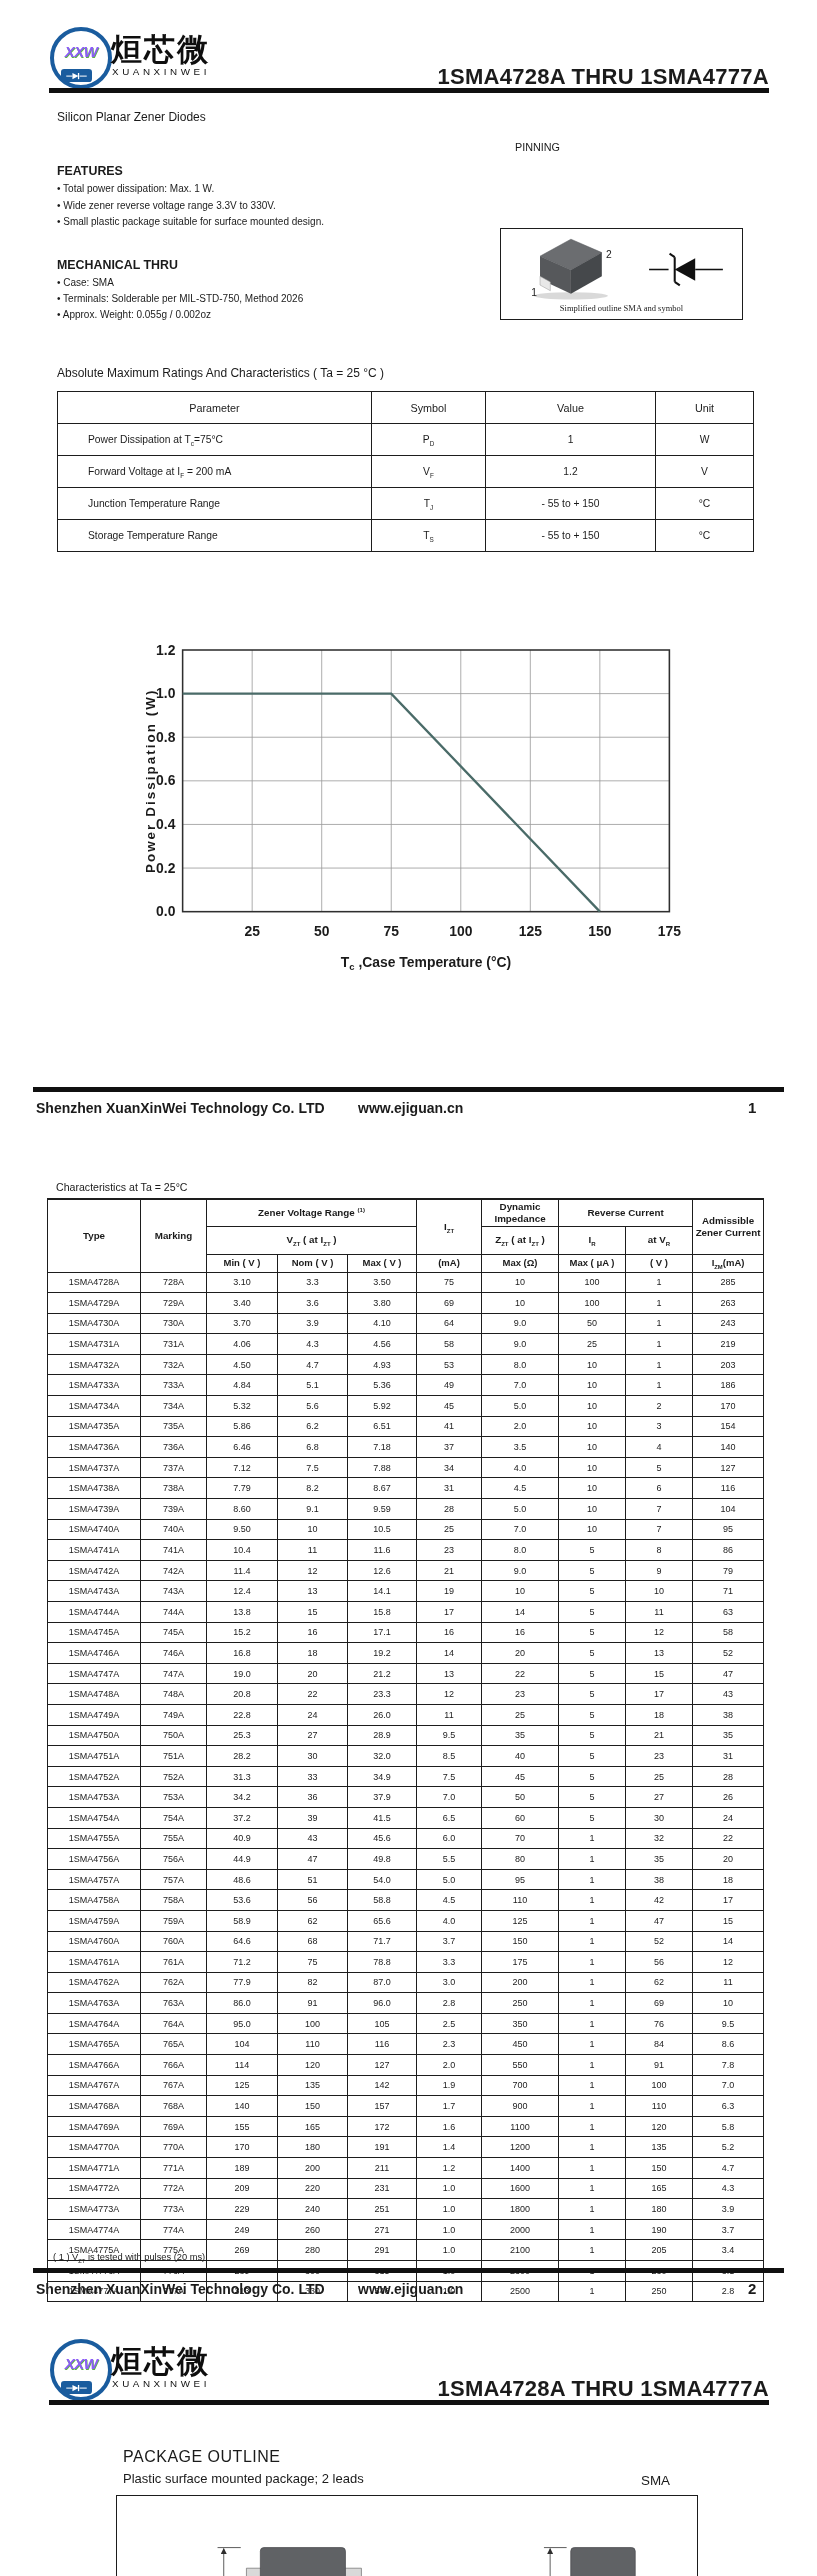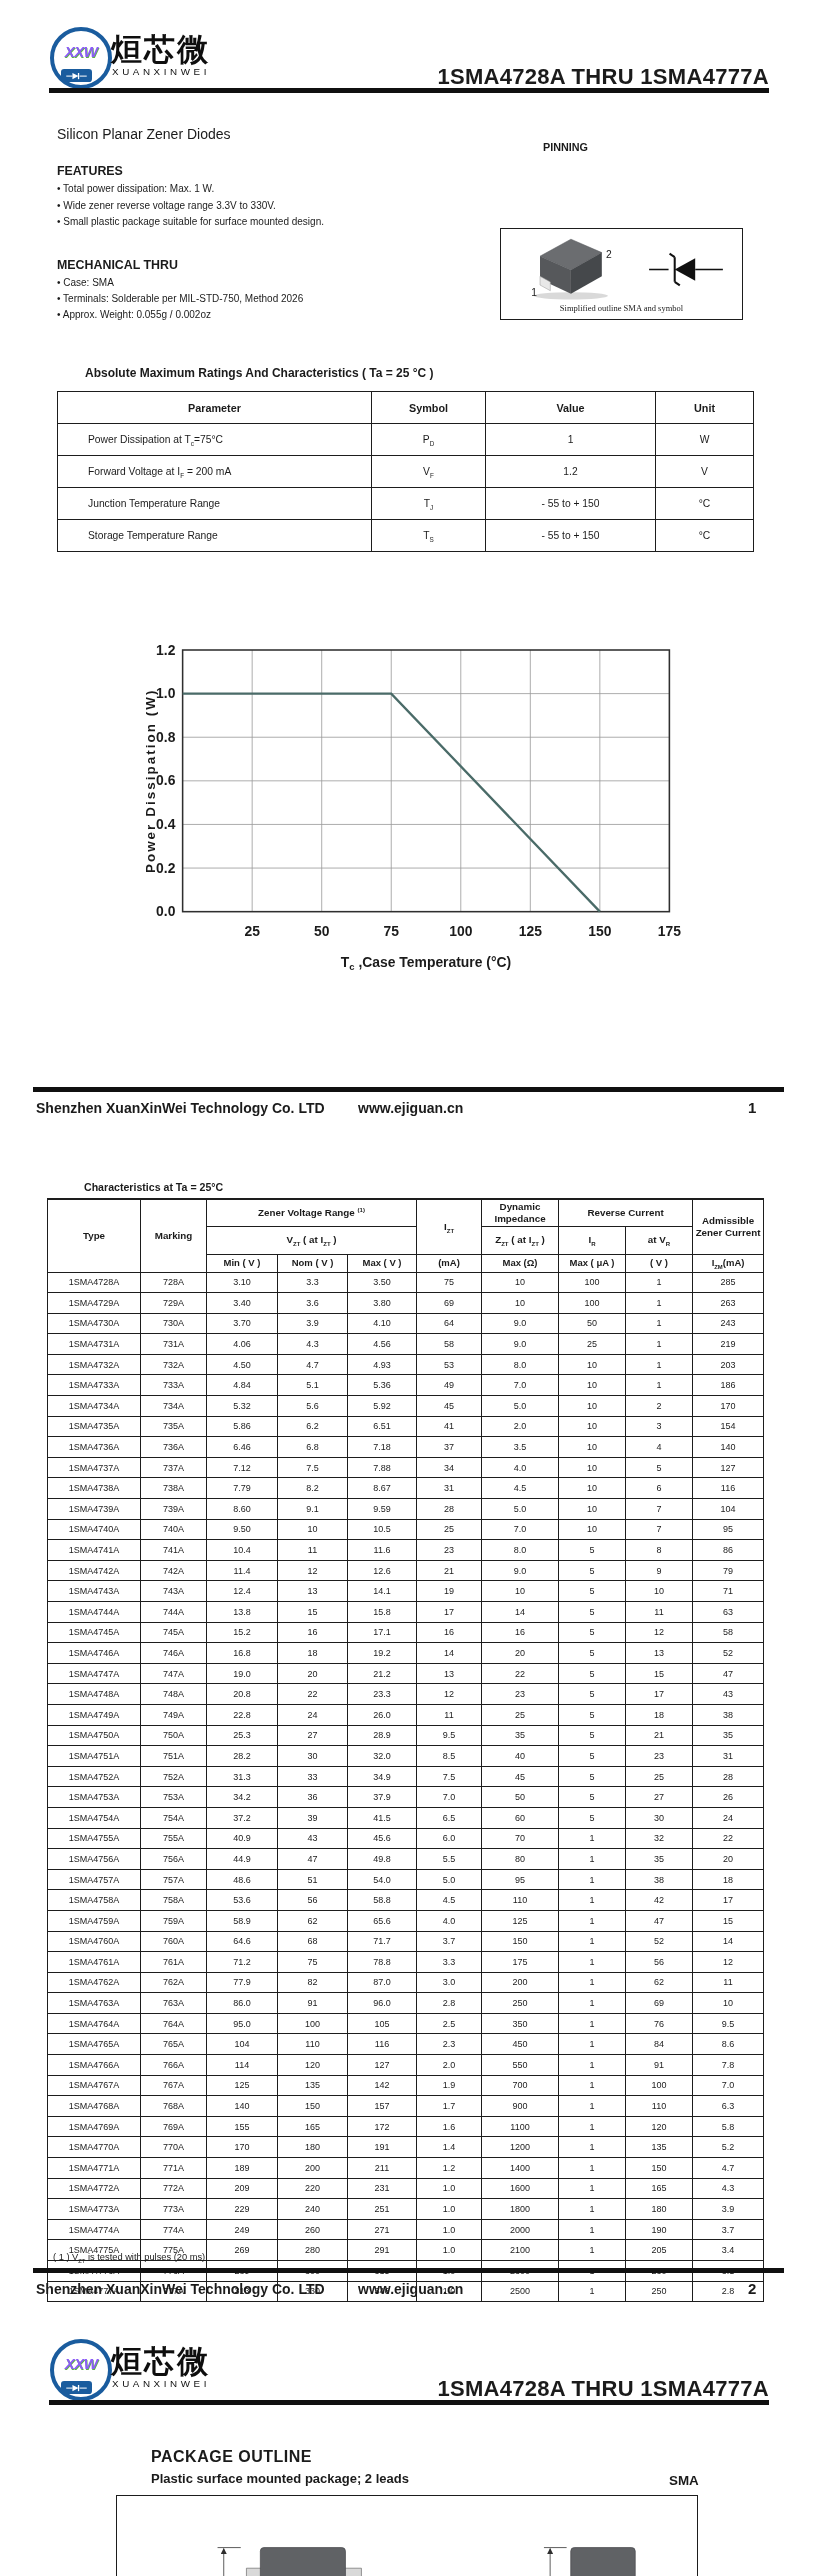--- a/index.html
+++ b/index.html
@@ -1,19 +1,19 @@
 <!DOCTYPE html>
 <html style="font-size:8.2px"><head>
 <meta charset="utf-8">
 <style>
   html,body{margin:0;padding:0;background:#e9e9e9;}
   .canvas{position:relative;width:818px;height:3470px;background:#ffffff;
     font-family:"Liberation Sans",sans-serif;color:#1b1b1b;overflow:hidden;margin:0 auto;}
   .abs{position:absolute;}
-  .b{font-weight:bold;margin-left:28px;}
+  .b{font-weight:normal;}
   svg{font-family:"Liberation Sans",sans-serif;}
   sub{font-size:62%;line-height:0;}
   sup{font-size:62%;line-height:0;}
 
   
   .hdr{left:49px;width:720px;height:68px;}
   .logo-circle{left:1px;top:0;width:54px;height:54px;border:4.1px solid #1a5c9e;border-radius:50%;
     background:#fff;display:flex;align-items:flex-start;justify-content:center;}
   .monogram{font-style:italic;font-weight:bold;font-size:15px;color:#8b5cf6;letter-spacing:-0.5px;margin-top:12.4px;
     text-shadow:0.5px 0.5px 0 #5cb244;}
@@ -29,21 +29,21 @@
   table{border-collapse:collapse;table-layout:fixed;}
   .tbl{border:1.5px solid #1d1d1d;background:#fff;}
   .tbl th,.tbl td{border:1px solid #1d1d1d;text-align:center;vertical-align:middle;padding:0;}
 
   #pinning-table{width:234px;font-size:10.3px;}
   #pinning-table th{height:21.6px;font-weight:bold;}
   #pinning-table td{height:20px;}
   #pinning-table td.desc{text-align:left;padding-left:23px;}
 
   #absmax-table{width:697px;font-size:10.3px;}
-  #absmax-table th{height:31px;font-size:10.8px;font-weight:bold;}
+  #absmax-table th{height:31px;font-size:10.8px;font-weight:normal;}
   #absmax-table td{height:31px;}
   #absmax-table td.pl{text-align:left;padding-left:30px;}
 
   #char-table{width:716px;font-size:9px;}
   #char-table th{font-size:9.8px;font-weight:bold;line-height:1.25;}
   #char-table tr.subhdr th{font-size:9.5px;}
   #char-table td{height:19.6px;}
 
   .bullet{font-size:10px;line-height:16.5px;}
   .sec-title{font-size:12.4px;font-weight:bold;}
@@ -68,21 +68,21 @@
         <line x1="26" y1="2" x2="26" y2="14" stroke="#fff" stroke-width="2.5"></line>
         <line x1="28" y1="8" x2="42" y2="8" stroke="#fff" stroke-width="2"></line>
       </svg>
     </div>
     <div class="abs logo-cn">烜芯微</div>
     <div class="abs logo-en">XUANXINWEI</div>
     <div class="abs part-title">1SMA4728A THRU 1SMA4777A</div>
     <div class="abs hdr-rule"></div>
   </div>
 
-  <div class="abs" style="left:57px;top:126px;font-size:14px">Silicon Planar Zener Diodes</div>
+  <div class="abs" style="left:57px;top:110px;font-size:12px">Silicon Planar Zener Diodes</div>
 
   <div class="abs sec-title" style="left:57px;top:164px">FEATURES</div>
   <div class="abs bullet" style="left:57px;top:181px">• Total power dissipation: Max. 1 W.</div>
   <div class="abs bullet" style="left:57px;top:198px">• Wide zener reverse voltage range 3.3V to 330V.</div>
   <div class="abs bullet" style="left:57px;top:214px">• Small plastic package suitable for surface mounted design.</div>
 
   <div class="abs b" style="left:515px;top:141px;font-size:10.8px">PINNING</div>
 
   <div class="abs box" style="left:500px;top:228px;width:241px;height:90px">
     <svg class="abs" style="left:20.6px;top:4.1px" width="103" height="68" viewBox="0 0 200 132">

